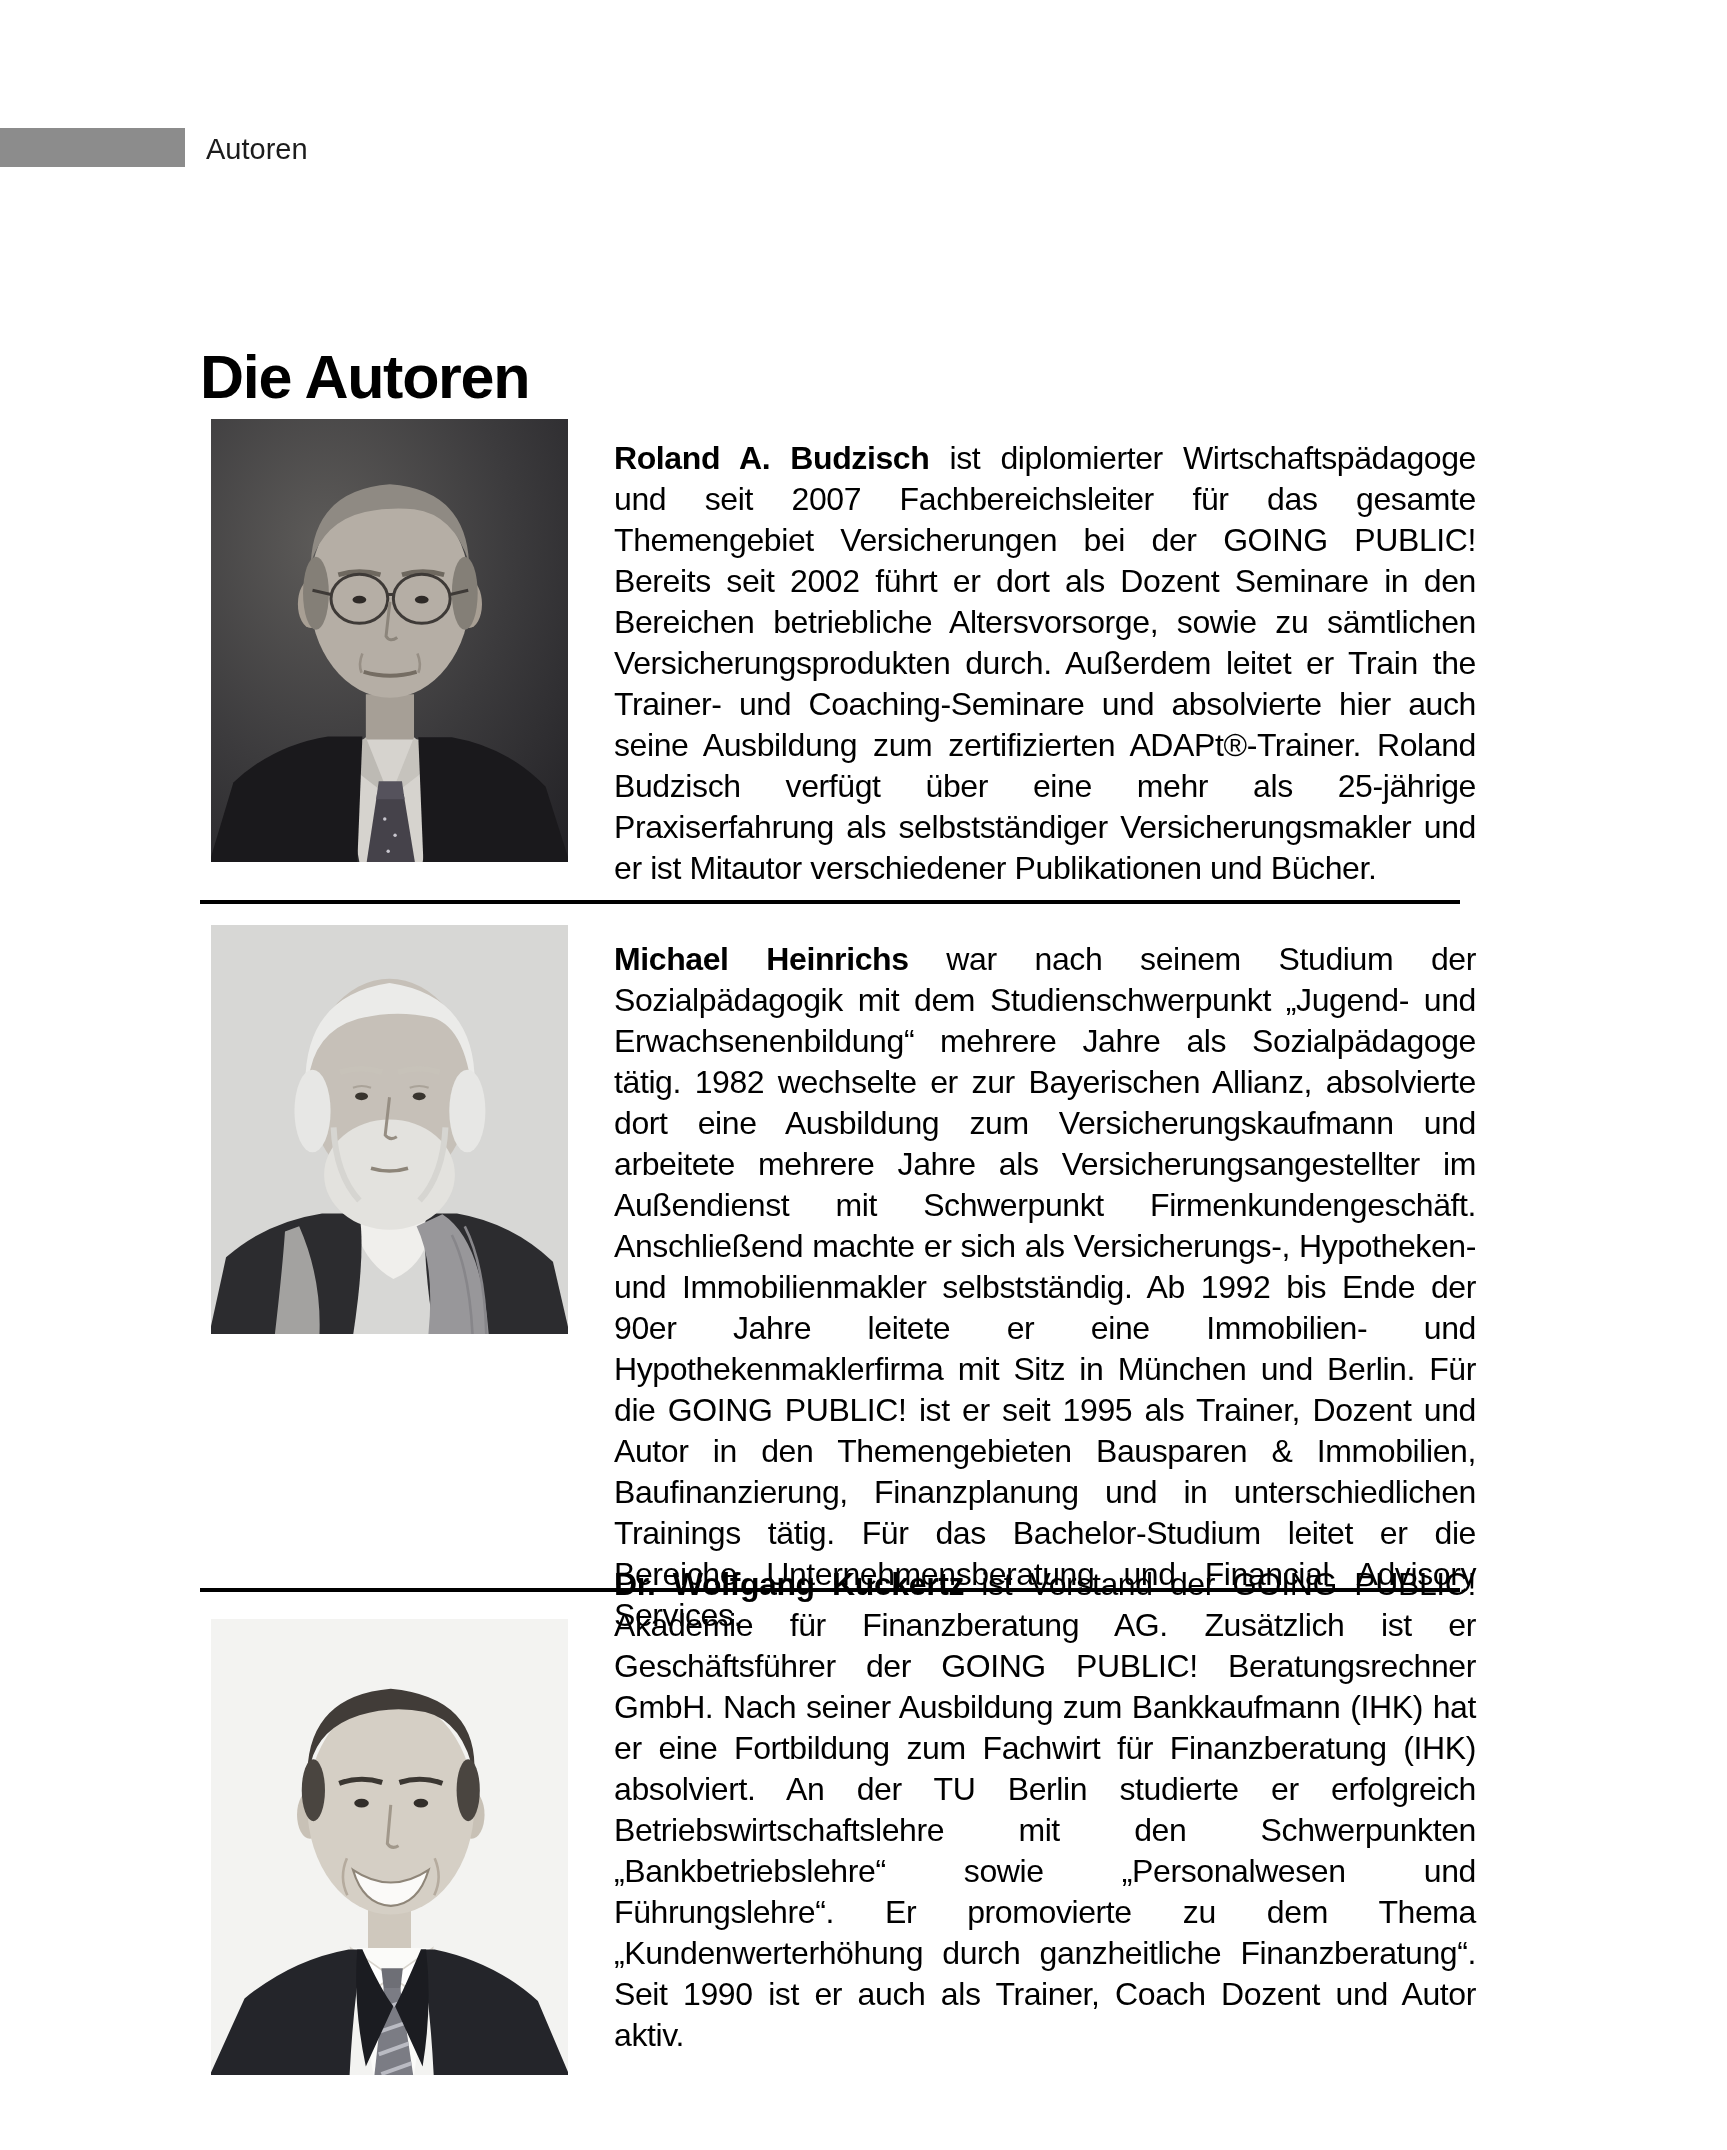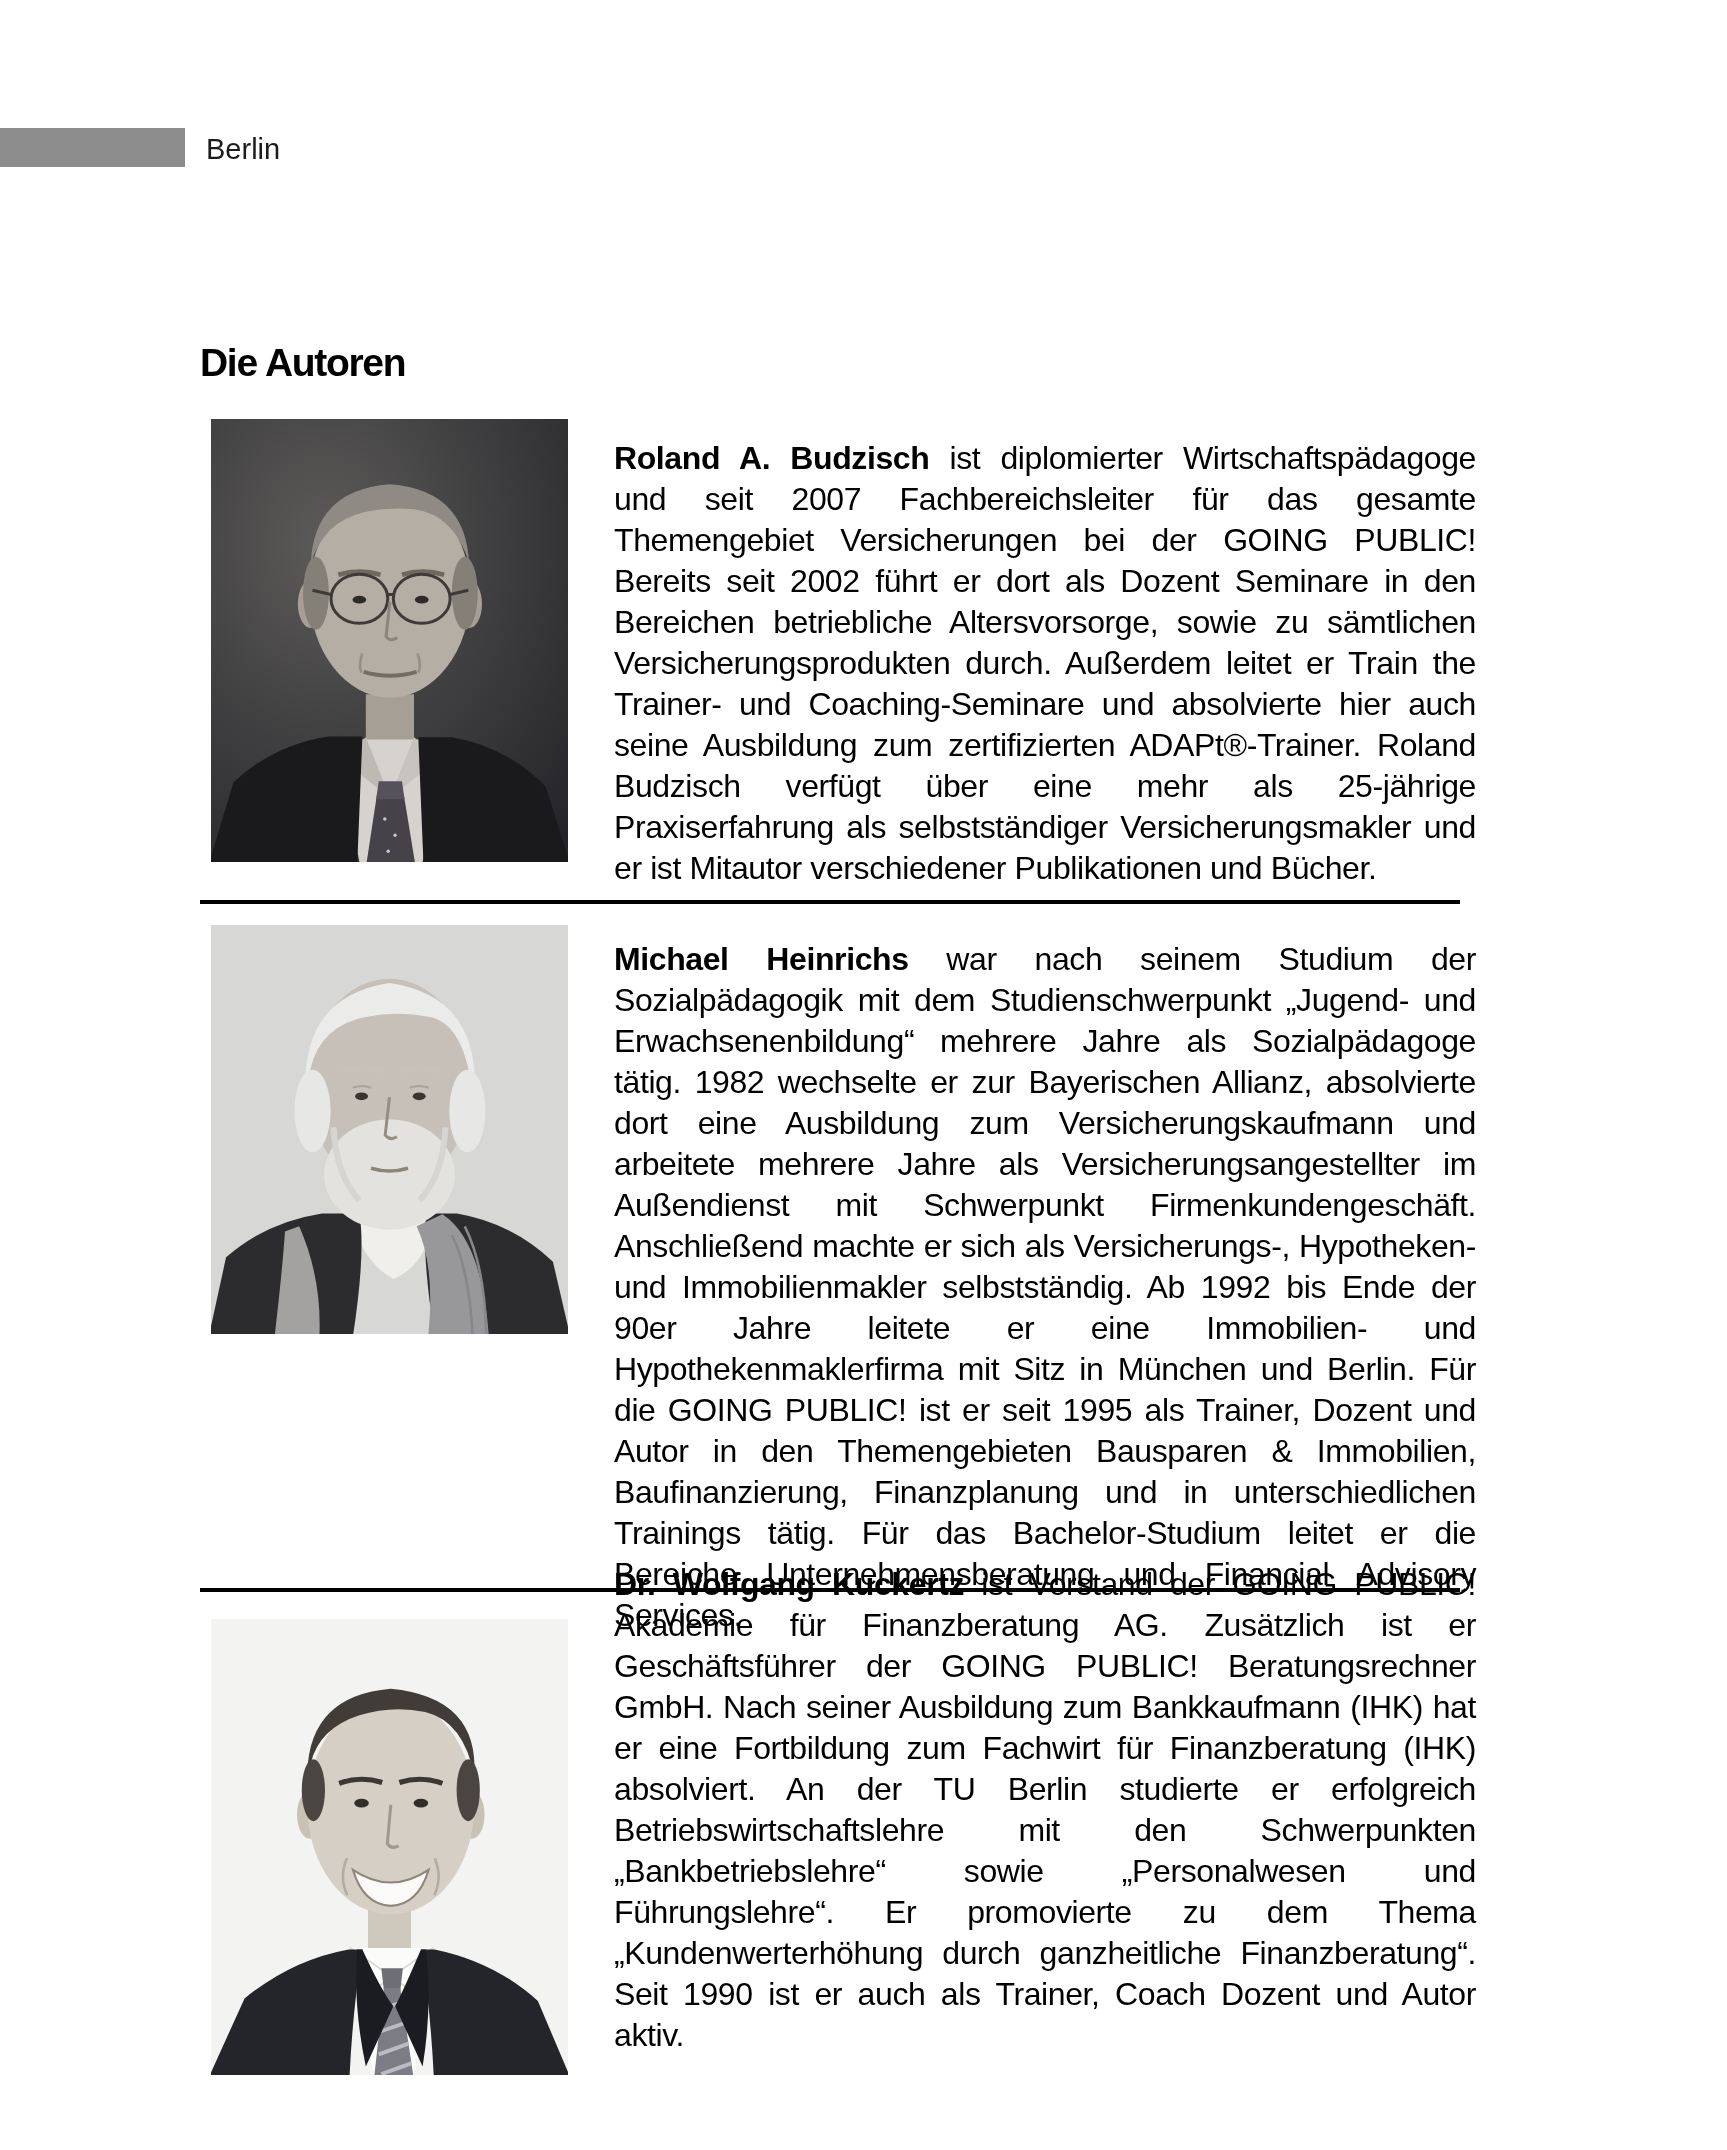--- a/index.html
+++ b/index.html
@@ -26,21 +26,21 @@
     font-size: 29px;
     line-height: 34px;
     color: #1c1c1c;
     letter-spacing: 0px;
   }
 
   
   .page-title {
     position: absolute;
     left: 200px; top: 302px;
-    font-size: 39px;
+    font-size: 61px;
     line-height: 69px;
     font-weight: bold;
     letter-spacing: -1.3px;
     color: #000000;
   }
 
   
   .bio {
     position: absolute;
     left: 598px;
@@ -80,21 +80,21 @@
   }
   .rule-1 { top: 900px; }
   .rule-2 { top: 1588px; }
 </style>
 </head>
 <body>
 
 <div class="page">
 
   <div class="header-bar"></div>
-  <div class="header-label">Berlin</div>
+  <div class="header-label">Autoren</div>
 
   <h1 class="page-title">Die Autoren</h1>
 
   <svg class="photo photo-1" viewBox="0 0 830 1030" preserveAspectRatio="none" role="img">
     <defs>
       <radialGradient id="bg1" cx="32%" cy="28%" r="95%">
         <stop offset="0%" stop-color="#5d5b59"></stop>
         <stop offset="55%" stop-color="#3c3b3d"></stop>
         <stop offset="100%" stop-color="#242327"></stop>
       </radialGradient>

